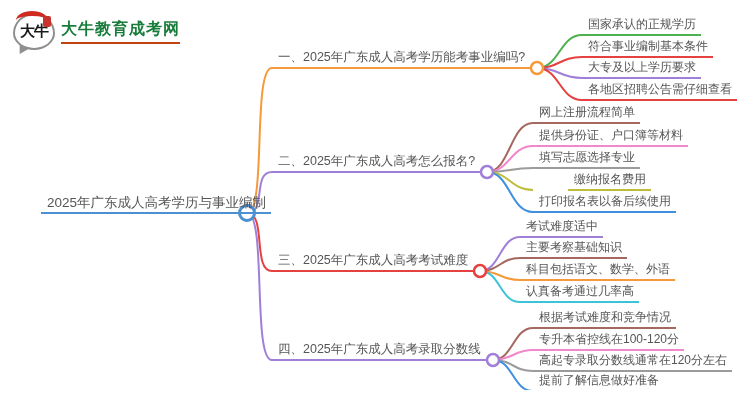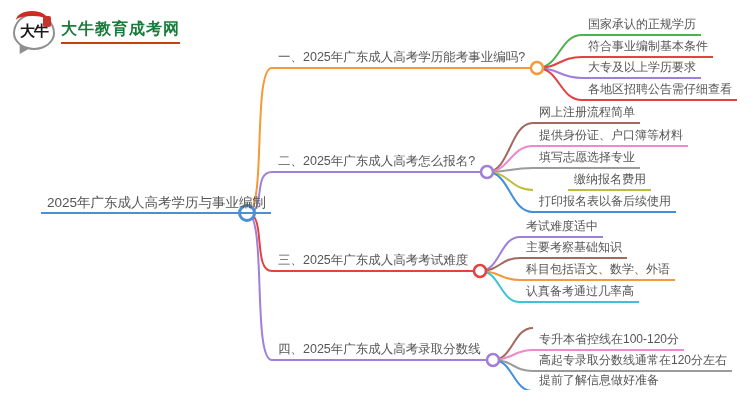--- a/index.html
+++ b/index.html
@@ -88,16 +88,17 @@
   <div class="node" id="b1c1" style="border-bottom-color: rgb(242, 135, 203); left: 533px; top: 126px;">提供身份证、户口簿等材料</div>
   <div class="node" id="b1c2" style="border-bottom-color: rgb(155, 155, 155); left: 533px; top: 148px;">填写志愿选择专业</div>
   <div class="node" id="b1c3" style="border-bottom-color: rgb(191, 188, 57); left: 533px; top: 170px; margin-left: 35px;">缴纳报名费用</div>
   <div class="node" id="b1c4" style="border-bottom-color: rgb(65, 143, 221); left: 533px; top: 192px;">打印报名表以备后续使用</div>
 
   <div class="node" id="b2c0" style="border-bottom-color: rgb(160, 127, 216); left: 520px; top: 217px;">考试难度适中</div>
   <div class="node" id="b2c1" style="border-bottom-color: rgb(165, 104, 95); left: 520px; top: 238px;">主要考察基础知识</div>
   <div class="node" id="b2c2" style="border-bottom-color: rgb(245, 154, 59); left: 520px; top: 260px;">科目包括语文、数学、外语</div>
   <div class="node" id="b2c3" style="border-bottom-color: rgb(59, 195, 216); left: 520px; top: 282px;">认真备考通过几率高</div>
 
+  <div class="node" id="b3c0" style="border-bottom-color: rgb(165, 104, 95); left: 533px; top: 308px;">根据考试难度和竞争情况</div>
   <div class="node" id="b3c1" style="border-bottom-color: rgb(242, 135, 203); left: 533px; top: 330px; text-align: center;">专升本省控线在100-120分</div>
   <div class="node" id="b3c2" style="border-bottom-color: rgb(155, 155, 155); left: 533px; top: 351px;">高起专录取分数线通常在120分左右</div>
   <div class="node" id="b3c3" style="border-bottom-color: rgb(65, 143, 221); left: 533px; top: 371px;">提前了解信息做好准备</div>
 </div>
 
 </body></html>

